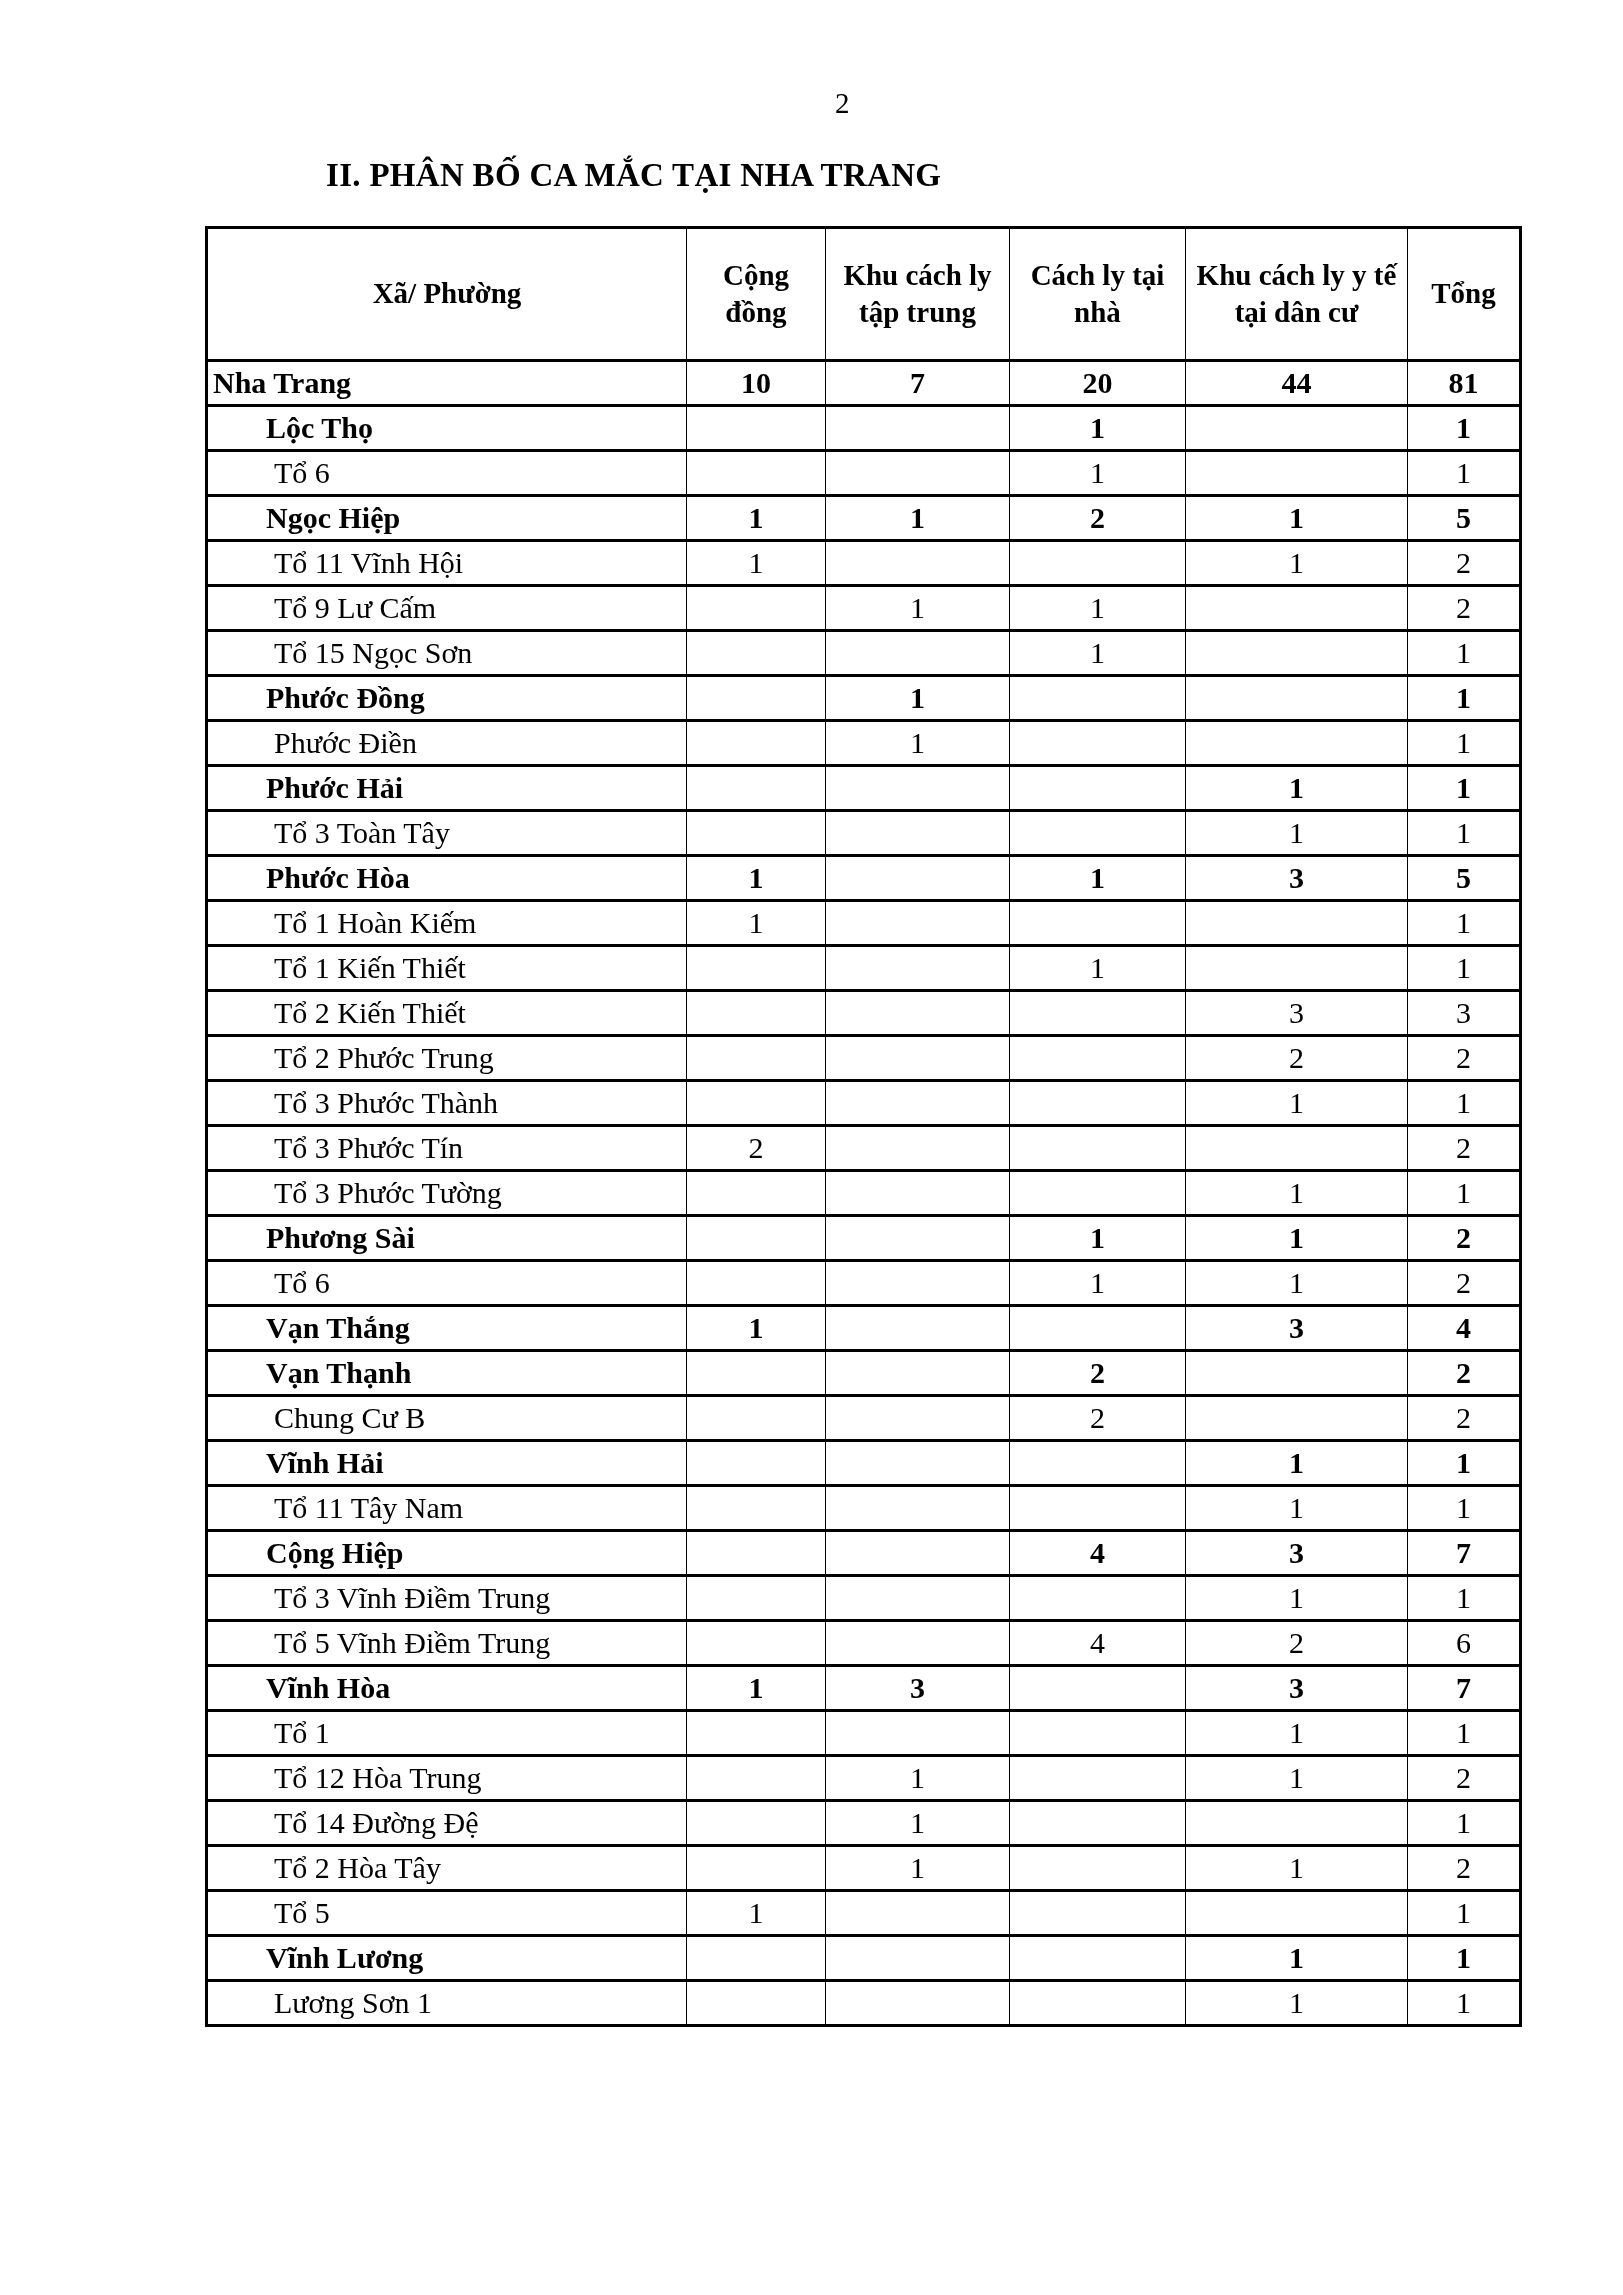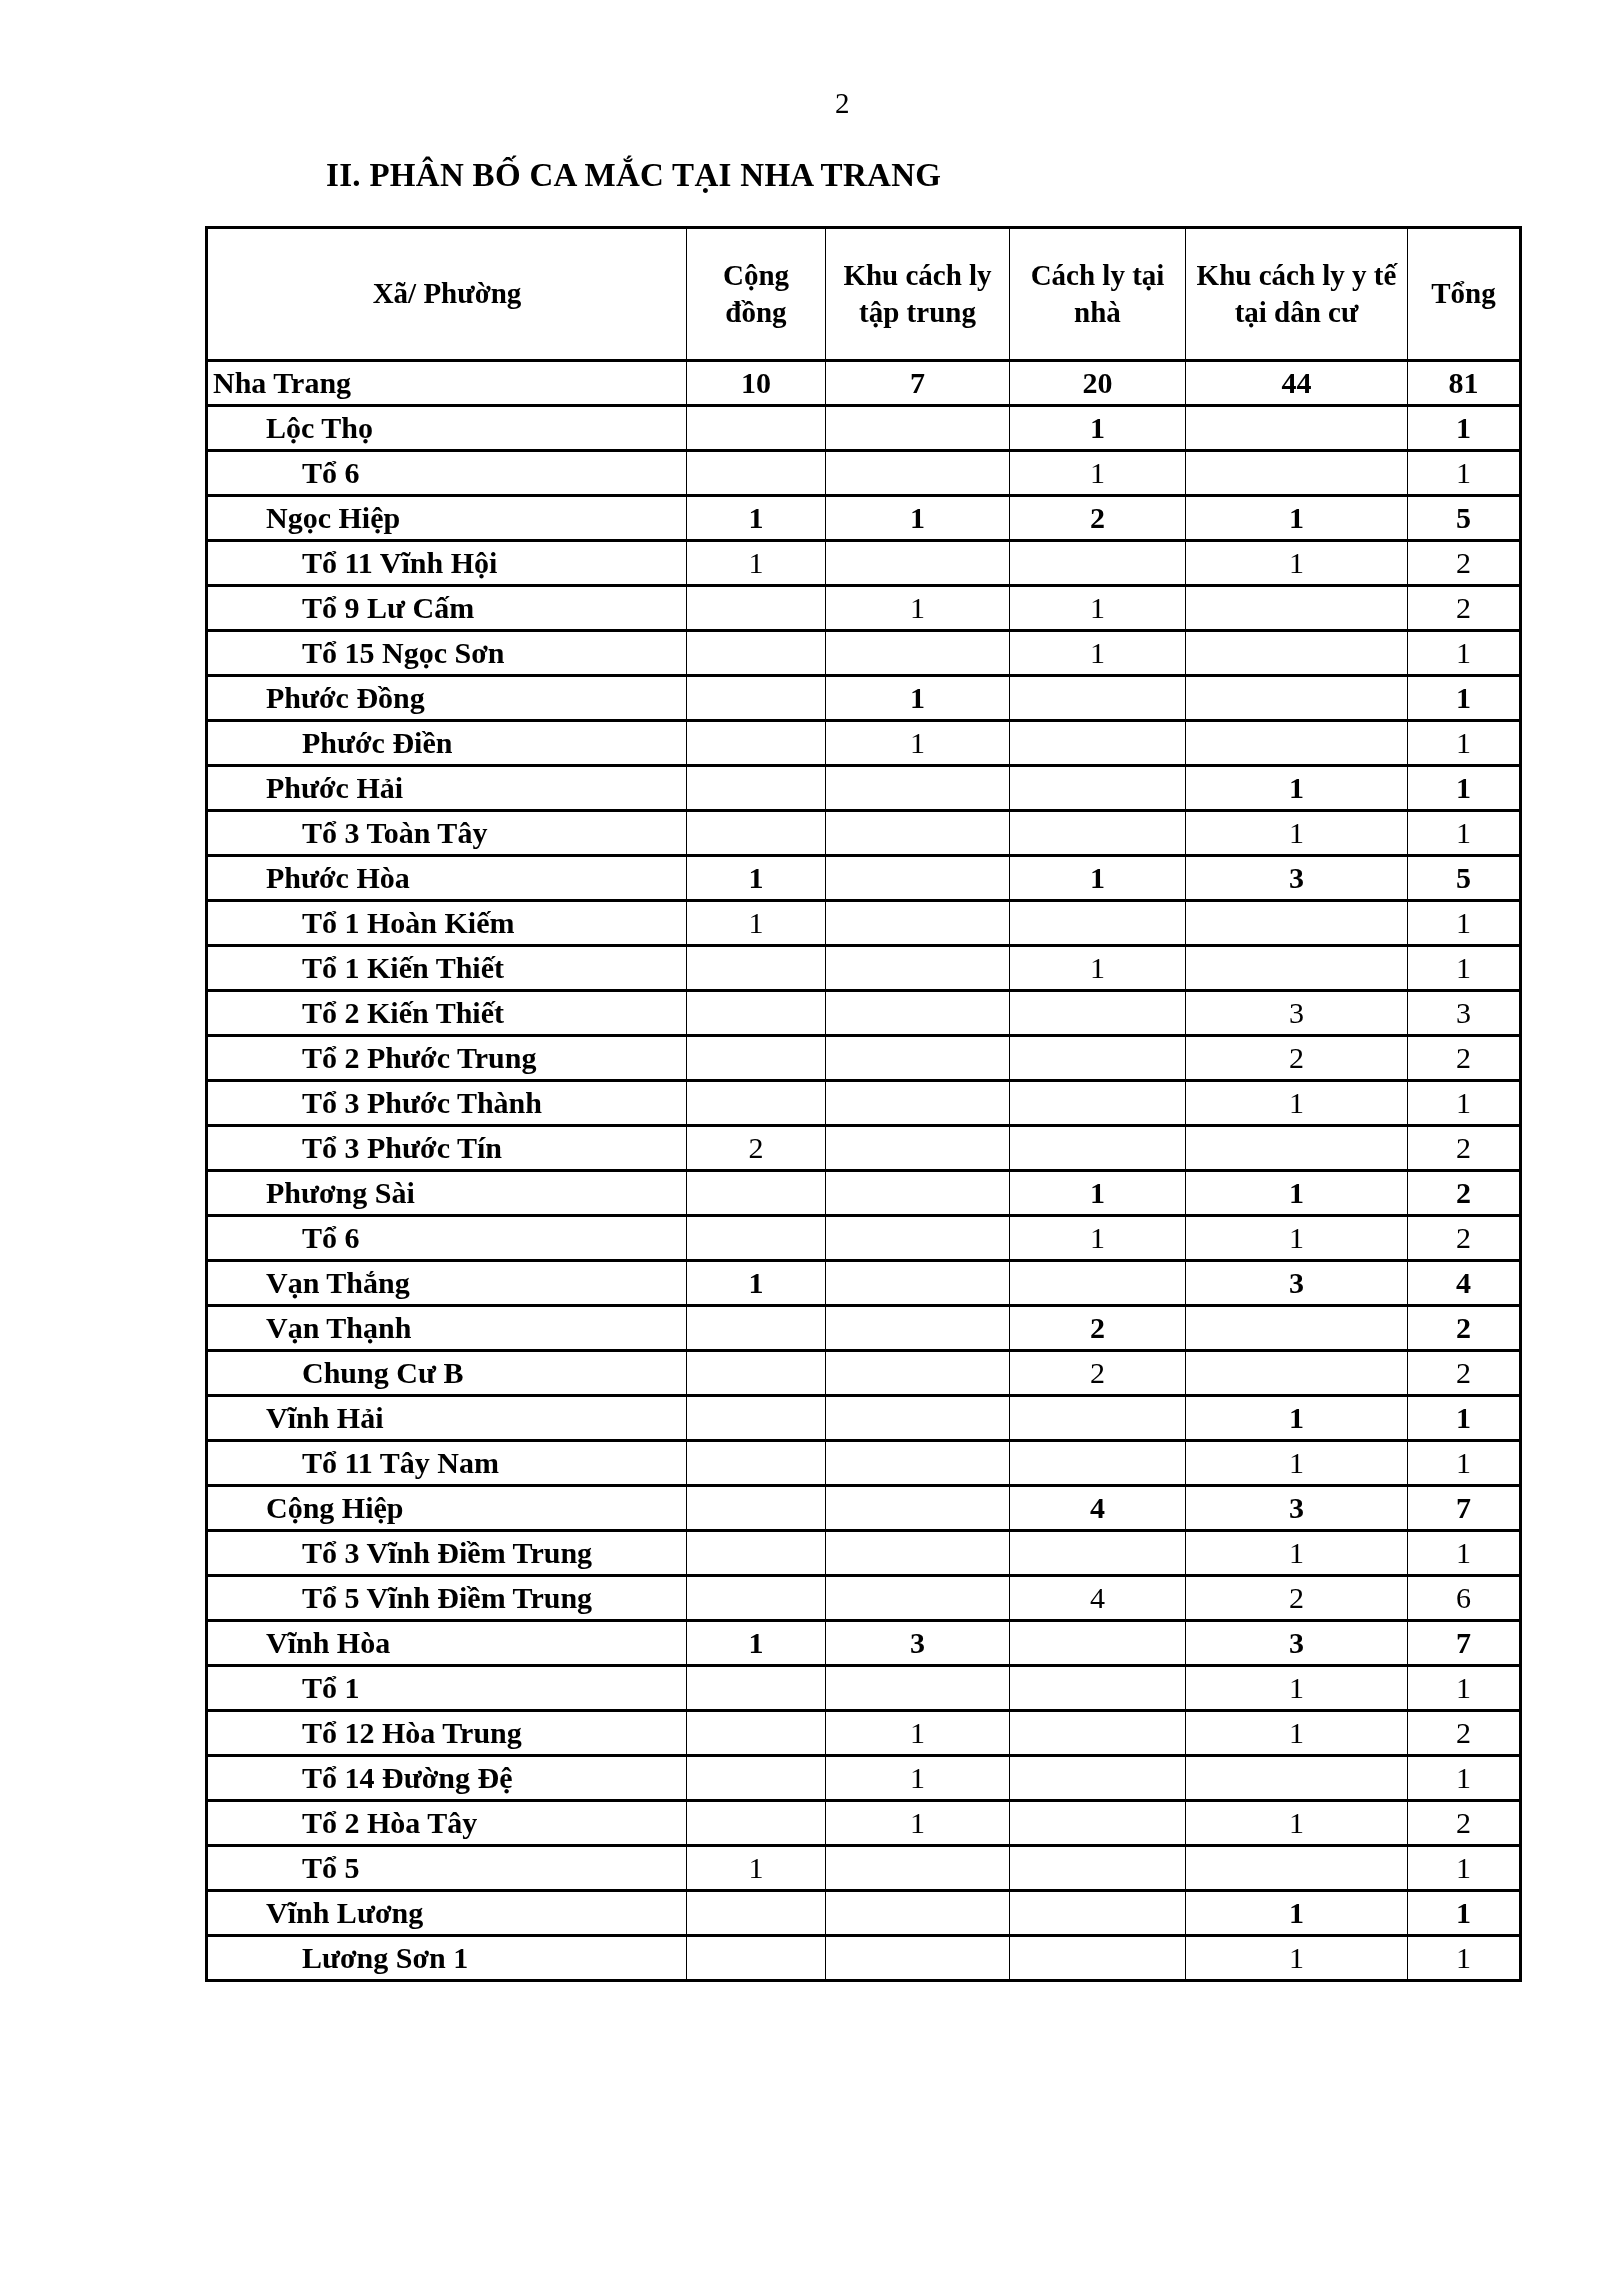--- a/index.html
+++ b/index.html
@@ -66,21 +66,21 @@
   }
   .data-table td.num {
     text-align: center;
   }
   .data-table td.label {
     text-align: left;
     white-space: nowrap;
   }
   .data-table td.lvl0 { padding-left: 5px; }
   .data-table td.lvl1 { padding-left: 58px; }
-  .data-table td.lvl2 { padding-left: 94px; font-weight: bold; }
+  .data-table td.lvl2 { padding-left: 66px; }
   .data-table tr.bold td { font-weight: bold; }
 </style>
 </head>
 <body>
 
 <div class="page">
 
   <div class="page-number">2</div>
 
   <h1 class="title">II. PHÂN BỐ CA MẮC TẠI NHA TRANG</h1>
@@ -242,20 +242,28 @@
           <td class="num">1</td>
         </tr>
         <tr>
           <td class="label lvl2">Tổ 3 Phước Tín</td>
           <td class="num">2</td>
           <td class="num"></td>
           <td class="num"></td>
           <td class="num"></td>
           <td class="num">2</td>
         </tr>
+        <tr>
+          <td class="label lvl2">Tổ 3 Phước Tường</td>
+          <td class="num"></td>
+          <td class="num"></td>
+          <td class="num"></td>
+          <td class="num">1</td>
+          <td class="num">1</td>
+        </tr>
         <tr class="bold">
           <td class="label lvl1">Phương Sài</td>
           <td class="num"></td>
           <td class="num"></td>
           <td class="num">1</td>
           <td class="num">1</td>
           <td class="num">2</td>
         </tr>
         <tr>
           <td class="label lvl2">Tổ 6</td>

